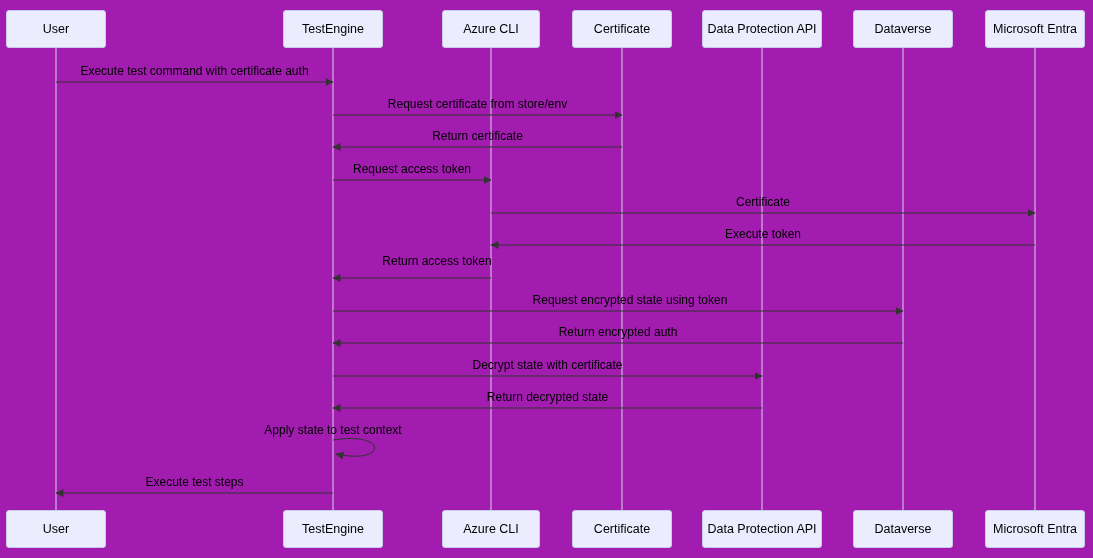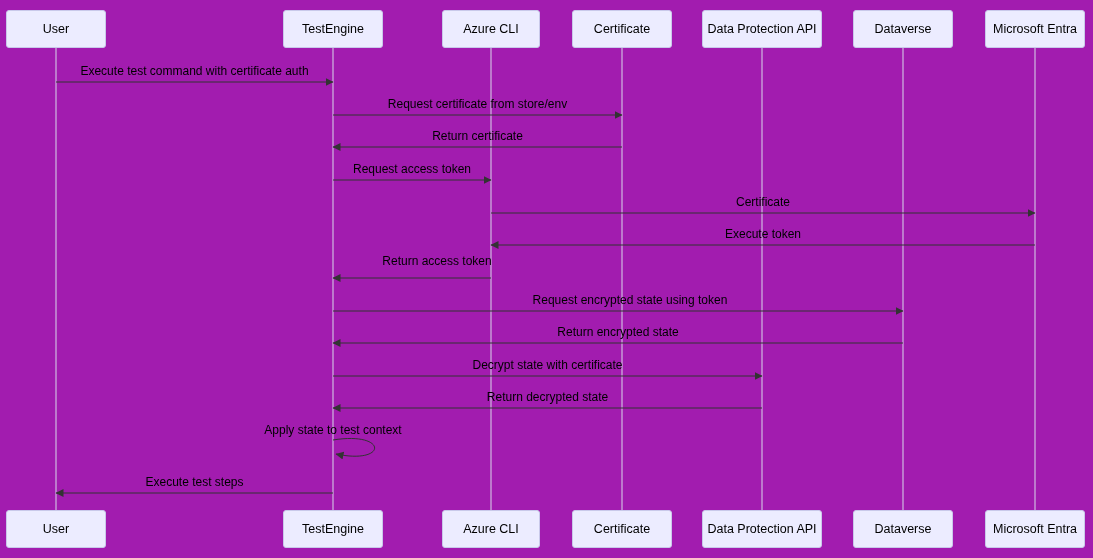--- a/index.html
+++ b/index.html
@@ -122,19 +122,19 @@
         <span>Microsoft Entra</span>
       </div>
       <div class="msg-label" style="left: 194.5px; top: 64px; color: rgb(0, 0, 0);">Execute test command with certificate auth</div>
       <div class="msg-label" style="left: 477.5px; top: 97px; color: rgb(0, 0, 0);">Request certificate from store/env</div>
       <div class="msg-label" style="left: 477.5px; top: 129px; color: rgb(0, 0, 0);">Return certificate</div>
       <div class="msg-label" style="left: 412px; top: 162px; color: rgb(0, 0, 0);">Request access token</div>
       <div class="msg-label" style="left: 763px; top: 195px; color: rgb(0, 0, 0);">Certificate</div>
       <div class="msg-label" style="left: 763px; top: 227px; color: rgb(0, 0, 0);">Execute token</div>
       <div class="msg-label" style="left: 412px; top: 254px; color: rgb(0, 0, 0); margin-left: 25px;">Return access token</div>
       <div class="msg-label" style="left: 618px; top: 293px; color: rgb(0, 0, 0); margin-left: 12px;">Request encrypted state using token</div>
-      <div class="msg-label" style="left: 618px; top: 325px; color: rgb(0, 0, 0);">Return encrypted state</div>
+      <div class="msg-label" style="left: 618px; top: 325px; color: rgb(0, 0, 0);">Return encrypted auth</div>
       <div class="msg-label" style="left: 547.5px; top: 358px; color: rgb(0, 0, 0);">Decrypt state with certificate</div>
       <div class="msg-label" style="left: 547.5px; top: 390px; color: rgb(0, 0, 0);">Return decrypted state</div>
       <div class="msg-label" style="left: 333px; top: 423px; color: rgb(0, 0, 0);">Apply state to test context</div>
       <div class="msg-label" style="left: 194.5px; top: 475px; color: rgb(0, 0, 0);">Execute test steps</div>
     </div>
 </div>
 
 </body></html>

